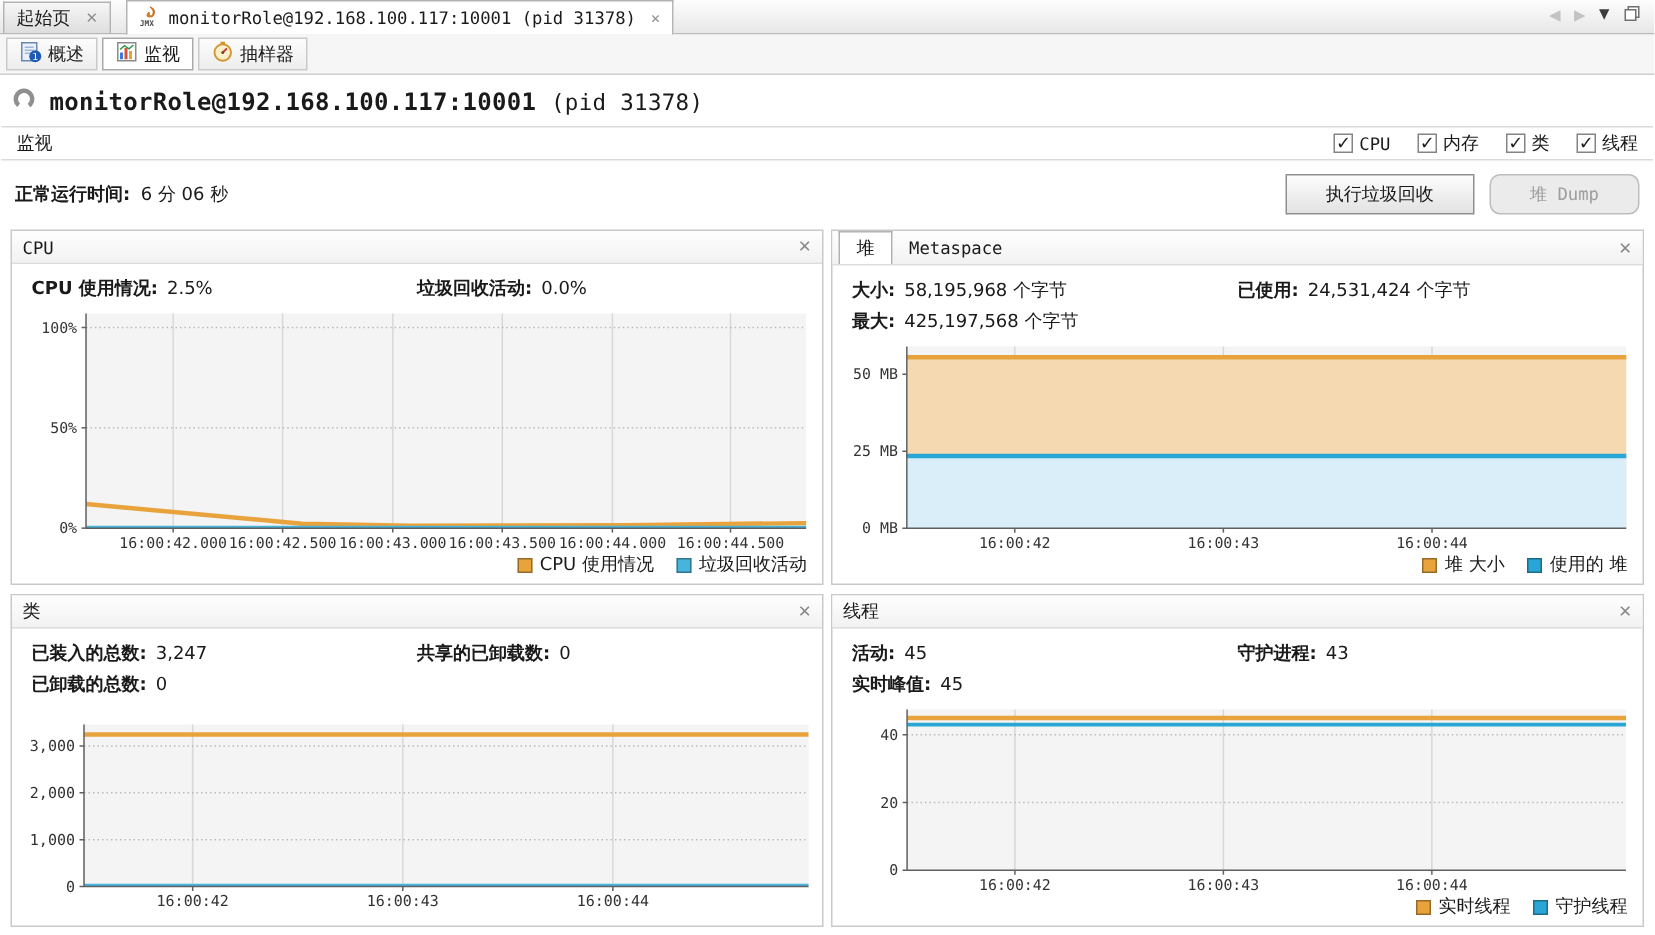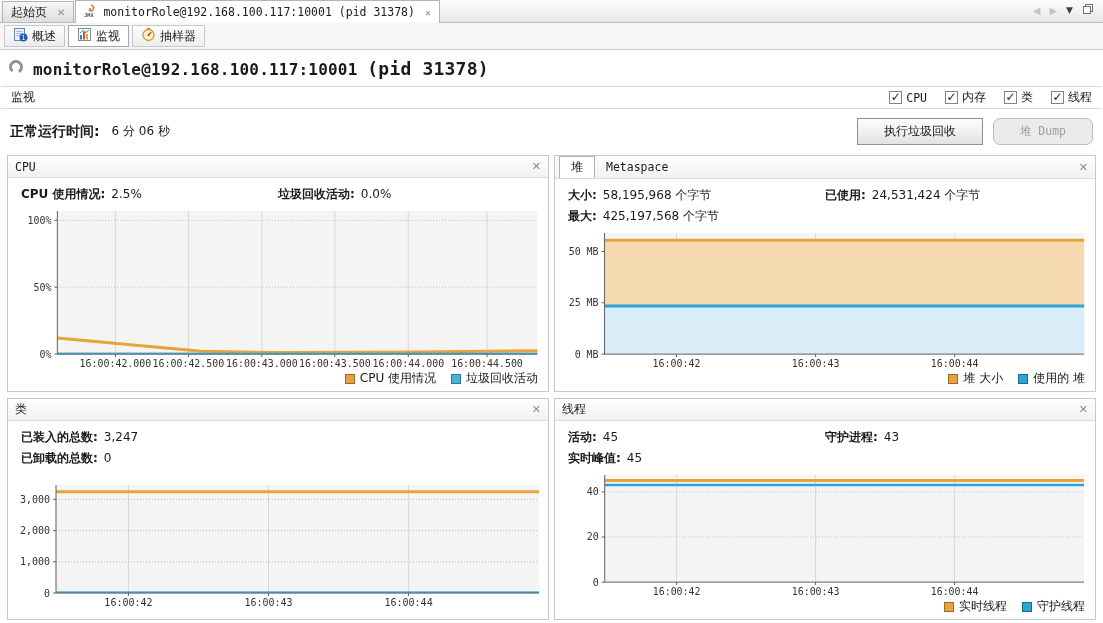--- a/index.html
+++ b/index.html
@@ -6,48 +6,48 @@
   html,body { margin:0; padding:0; }
   body {
     width:1103px; height:623px; overflow:hidden; background:#fff;
     font-family:"DejaVu Sans","Liberation Sans",sans-serif; font-size:12px; color:#1a1a1a;
   }
   
   .main-tabbar { height:23px; background:linear-gradient(#fdfdfd,#e7e7e7);
     border-bottom:1px solid #b9b9b9; display:flex; align-items:flex-end; padding-left:2px; }
   .mtab { height:21px; display:flex; align-items:center; gap:5px; padding:0 8px;
     border:1px solid #b4b4b4; border-bottom:none; background:linear-gradient(#f6f6f6,#dedede);
-    margin-right:1px; white-space:nowrap;text-align:center; }
+    margin-right:10px; white-space:nowrap;text-align:center; }
   .mtab.sel { background:#fff; height:23px; margin-bottom:-1px;
     font-family:"DejaVu Sans Mono","Liberation Mono",monospace; font-size:11.5px; }
   .tclose { color:#8f8f8f; font-size:10px; margin-left:5px; }
   .bar-controls { margin-left:auto; display:flex; align-items:center; gap:9px; padding:0 9px 4px 0; }
   .nav-arrow { color:#c3c3c3; font-size:10px; line-height:1; }
   .dd-arrow { color:#3c3c3c; font-size:9px; line-height:1; }
   
   .view-toolbar { height:27px; background:#f6f6f6; border-bottom:1px solid #cdcdcd;
     display:flex; align-items:center; padding:0 4px; gap:3px; }
   .vtab { display:flex; align-items:center; gap:4px; padding:2px 8px; height:22px;
     border:1px solid #c9c9c9; background:linear-gradient(#fcfcfc,#ededed); }
   .vtab.sel { background:#fff; border-color:#a9a9a9; }
   
   .title-row { display:flex; align-items:center; gap:9px; padding:8px 10px 5px 8px; }
   .page-title { font-family:"DejaVu Sans Mono","Liberation Mono",monospace;
     font-size:16px; font-weight:bold; letter-spacing:0.2px; }
-  .page-title .pid { font-weight:bold; font-size:18px; }
+  .page-title .pid { font-weight:normal; font-size:15px; }
   .section-bar { display:flex; align-items:center; height:23px; margin:2px 1px 0;
     border-top:1px solid #dadada; border-bottom:1px solid #dadada; padding:0 10px; }
   .cb-group { margin-left:auto; display:flex; align-items:center; gap:18px; }
   .cbx { display:inline-flex; align-items:center; gap:4px; }
   .cbx .lat { font-family:"DejaVu Sans Mono","Liberation Mono",monospace; font-size:11.5px; }
   .cb { width:13px; height:13px; border:1px solid #848484; background:#fff;
     display:inline-flex; align-items:center; justify-content:center; }
   .ck { font-size:12px; font-weight:bold; color:#1c1c1c; line-height:1; margin-top:-2px; }
   .uptime-row { display:flex; align-items:center; padding:9px 10px 10px; }
-  .uptime-label { font-weight:bold; margin-right:12px; font-size:14px; }
+  .uptime-label { font-weight:bold; margin-right:7px; font-size:12px; }
   .btn-group { margin-left:auto; display:flex; gap:10px; }
   .btn { font-family:inherit; font-size:12px; padding:4px 26px; border:1px solid #8f8f8f;
     background:linear-gradient(#fdfdfd,#e2e2e2); color:#1a1a1a; }
   .btn.disabled { color:#9d9d9d; border-color:#bdbdbd; background:#ebebeb;
     font-family:"DejaVu Sans Mono","Liberation Mono",monospace; font-size:11.5px;border-radius:7px; }
   
   .panels { display:grid; grid-template-columns:1fr 1fr; grid-template-rows:237px 1fr;
     gap:6px 5px; padding:0 7px 5px; height:470px; }
   .panel { border:1px solid #c9c9c9; background:#fff; display:flex; flex-direction:column; min-height:0; }
   .p-head { flex:0 0 22px; display:flex; align-items:center; padding:0 7px;
@@ -310,20 +310,21 @@
     <div class="p-head">
       <span class="p-title">类</span>
       <span class="p-close">✕</span>
     </div>
     <div class="p-stats">
       <div class="p-col">
         <div class="stat"><b>已装入的总数:</b><span>3,247</span></div>
         <div class="stat"><b>已卸载的总数:</b><span>0</span></div>
       </div>
       <div class="p-col">
+        <div class="stat"><b>共享的已卸载数:</b><span>0</span></div>
       </div>
     </div>
     <div class="p-chart">
         <svg viewBox="0 0 532 129">
           <rect x="44" y="5" width="483" height="108" fill="#f4f4f4"></rect>
           <line x1="116.45" y1="5" x2="116.45" y2="113" stroke="#d8d8d8"></line>
           <line x1="256.52" y1="5" x2="256.52" y2="113" stroke="#d8d8d8"></line>
           <line x1="396.59" y1="5" x2="396.59" y2="113" stroke="#d8d8d8"></line>
           <line x1="44" y1="81.78612716763006" x2="527" y2="81.78612716763006" stroke="#bbbbbb" stroke-dasharray="1,2"></line>
           <line x1="44" y1="50.57225433526011" x2="527" y2="50.57225433526011" stroke="#bbbbbb" stroke-dasharray="1,2"></line>

